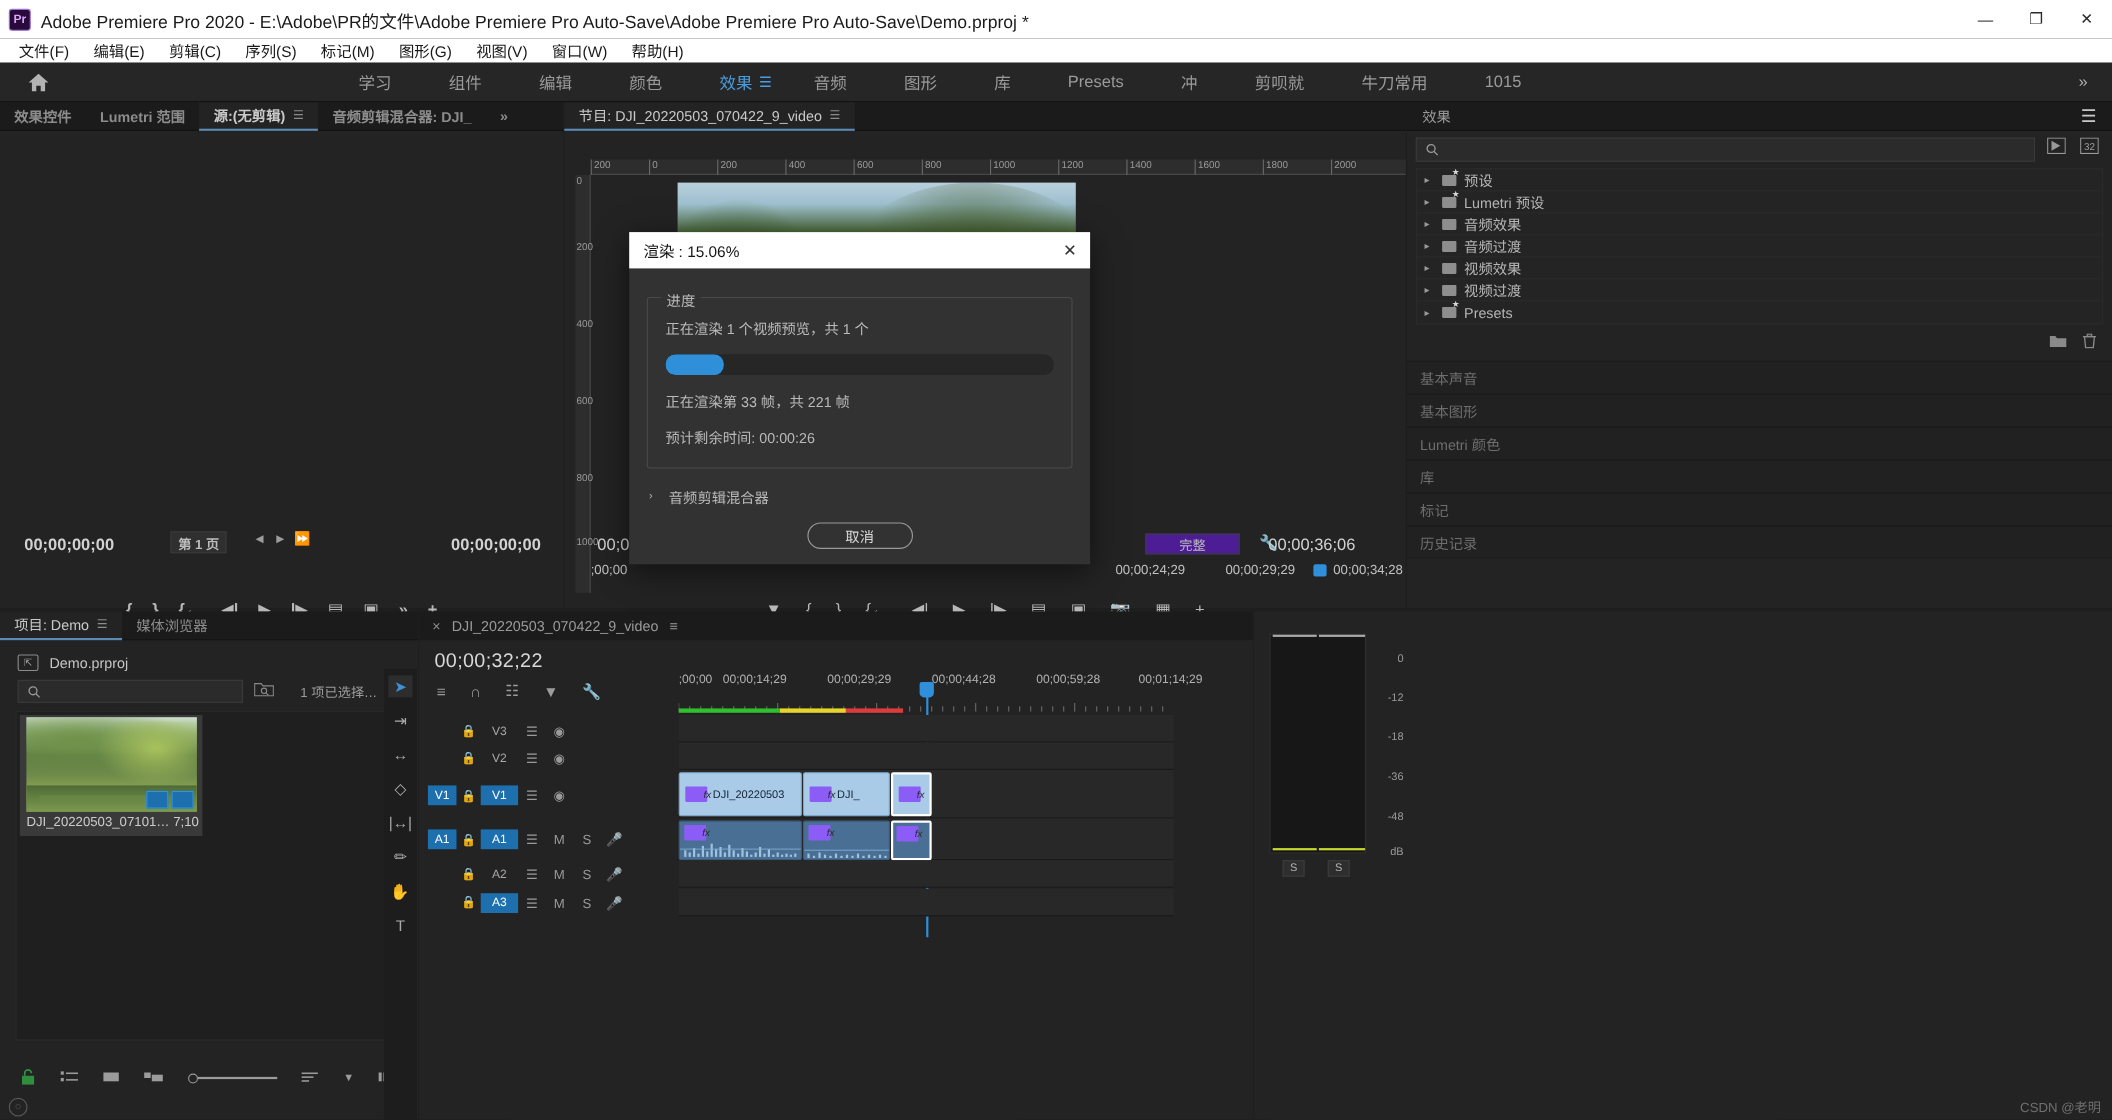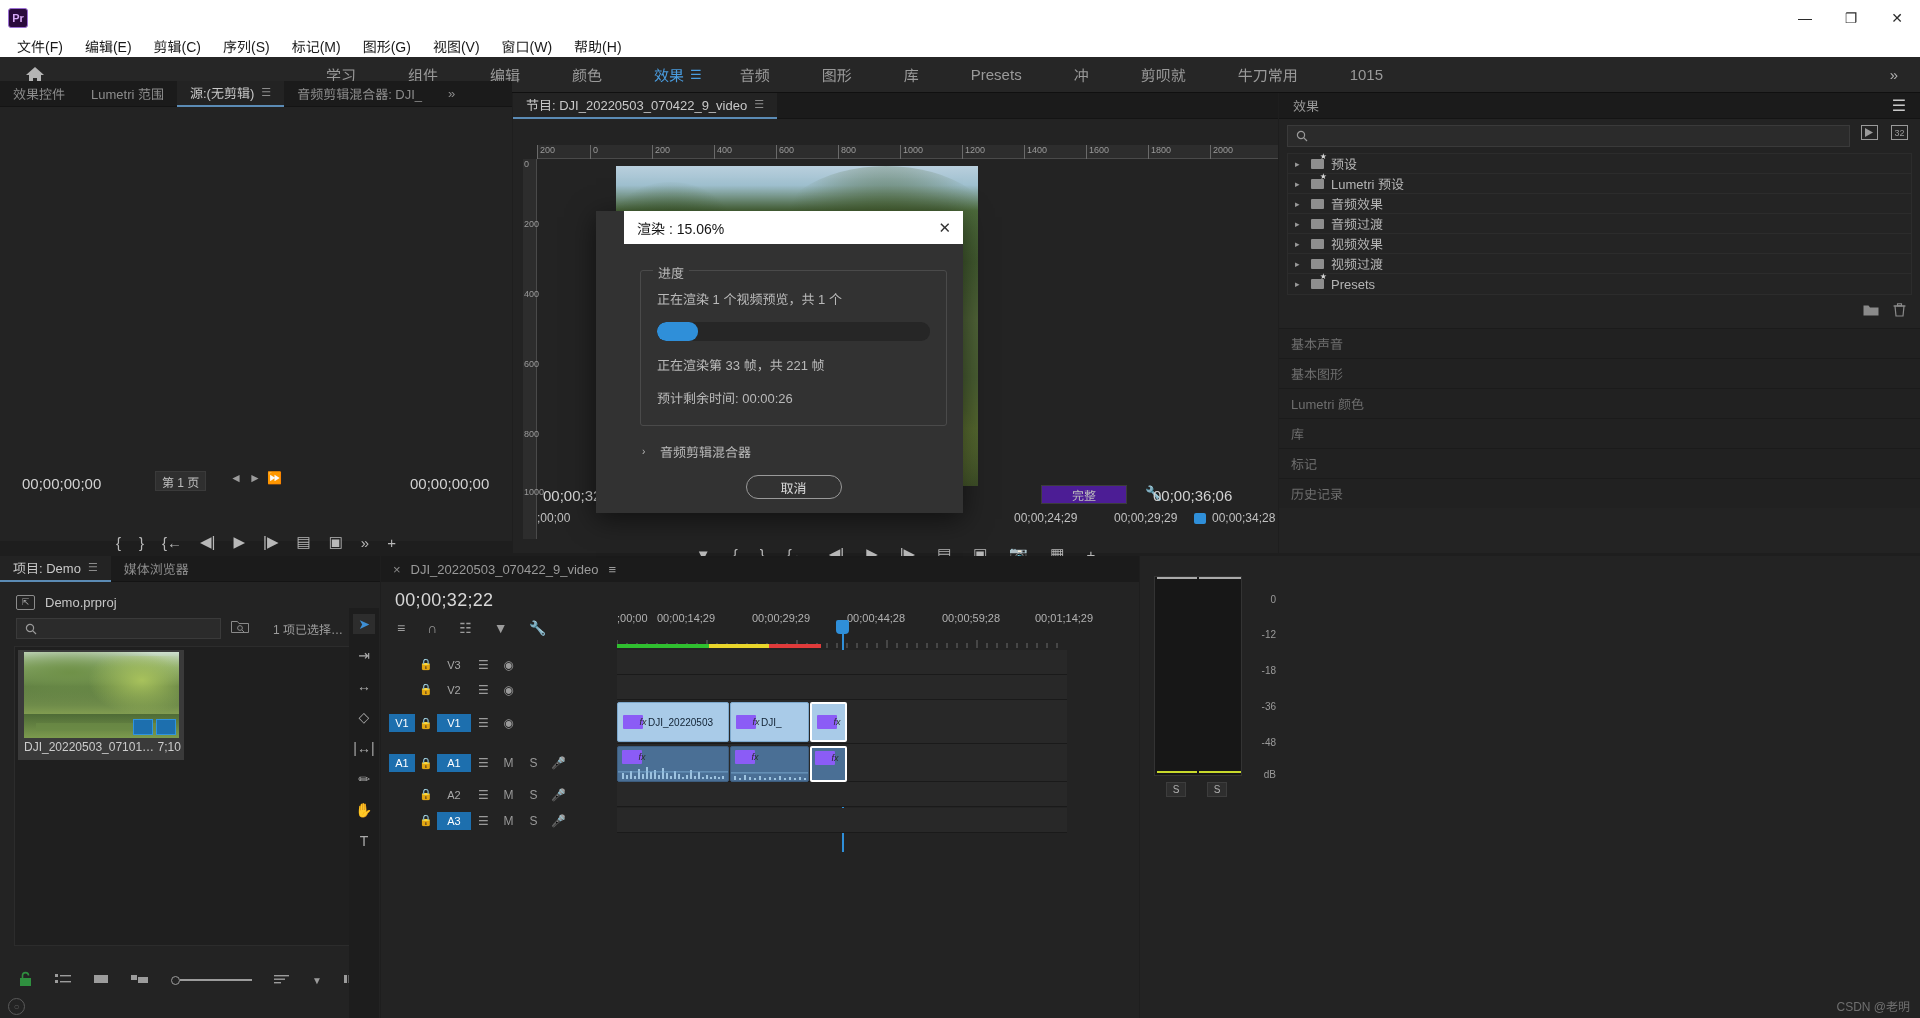--- a/index.html
+++ b/index.html
@@ -60,21 +60,21 @@
     border-bottom: 1px solid #141414;
   }
   .ptab {
     font-size: 13px; color: #8c8c8c; padding: 0 13px; height: 26px;
     display: flex; align-items: center; white-space: nowrap;
   }
   .ptab.active { color: #c9c9c9; border-bottom: 2px solid #5b8bb5; background: #232323; }
   .ptab .hamb { margin-left: 7px; font-size: 11px; color: #8c8c8c; }
 
   
-  #source-panel { left: 0; top: 81px; width: 512px; height: 460px; background: #232323; }
+  #source-panel { left: 0; top: 93px; width: 512px; height: 460px; background: #232323; font-weight: bold; }
   #source-panel .body { position: relative; width: 100%; height: 434px; background: #232323; }
   .src-timecode-l { position: absolute; left: 22px; top: 368px; font-size: 15px; color: #d2d2d2; }
   .src-timecode-r { position: absolute; left: 410px; top: 368px; font-size: 15px; color: #d2d2d2; }
   .page-box {
     position: absolute; left: 155px; top: 364px; height: 20px; display: flex; align-items: center;
     background: #2f2f2f; border: 1px solid #3a3a3a; padding: 0 6px; font-size: 12px; color: #bdbdbd;
   }
   .page-nav { position: absolute; left: 230px; top: 364px; display:flex; align-items:center; gap:7px; color:#9c9c9c; font-size:12px;}
   .src-transport {
     position: absolute; left: 0; top: 415px; width: 512px; height: 40px;
@@ -242,22 +242,22 @@
   .meter-scale { position: absolute; left: 106px; top: 18px; font-size: 10px; color: #9a9a9a; }
   .meter-scale div { position: absolute; right: 0; white-space: nowrap; }
   .meter-btn {
     position: absolute; width: 20px; height: 15px; background: #2e2e2e; border: 1px solid #3d3d3d;
     color: #b0b0b0; font-size: 10px; display: flex; align-items: center; justify-content: center;
   }
 
   
   .dlg-overlay { position: absolute; left: 0; top: 0; width: 1920px; height: 1018px; }
   .dialog {
-    position: absolute; left: 596px; top: 211px; width: 367px; height: 302px;
-    background: #323232; box-shadow: 0 6px 26px rgba(0,0,0,0.55); padding-left: 28px;
+    position: absolute; left: 572px; top: 211px; width: 419px; height: 302px;
+    background: #323232; box-shadow: 0 6px 26px rgba(0,0,0,0.55);
   }
   .dlg-title {
     height: 33px; background: #ffffff; display: flex; align-items: center;
     justify-content: space-between; padding: 0 12px 0 13px;
   }
   .dlg-title .t { font-size: 14px; color: #141414; }
   .dlg-title .x { font-size: 15px; color: #333; }
   .dlg-body { position: relative; padding: 16px 16px 0 16px; }
   .group {
     position: relative; border: 1px solid #4a4a4a; border-radius: 3px;
@@ -286,20 +286,21 @@
 
   .ico { display: inline-flex; align-items: center; justify-content: center; }
 </style>
 </head>
 <body>
 
 <div id="app">
 
   <div class="titlebar">
     <div class="pr-logo">Pr</div>
+    <div class="title-text">Adobe Premiere Pro 2020 - E:\Adobe\PR的文件\Adobe Premiere Pro Auto-Save\Adobe Premiere Pro Auto-Save\Demo.prproj *</div>
     <div class="win-controls">
       <div class="win-btn">—</div>
       <div class="win-btn">❐</div>
       <div class="win-btn close">✕</div>
     </div>
   </div>
 
   <div class="menubar">
     <div class="menu-item">文件(F)</div>
     <div class="menu-item">编辑(E)</div>

